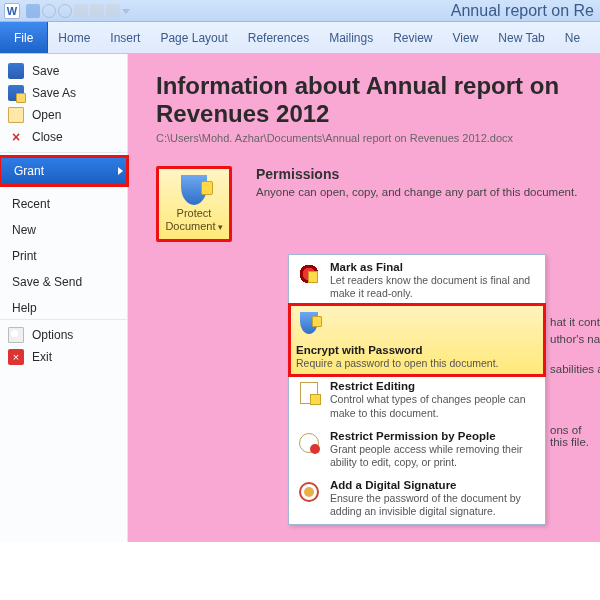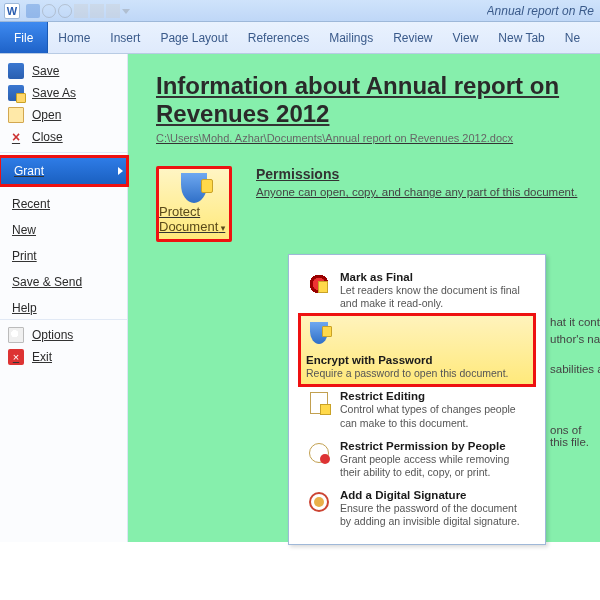--- a/index.html
+++ b/index.html
@@ -2,28 +2,28 @@
 <html><head>
 <meta charset="utf-8">
 <style>
   * { box-sizing: border-box; font-family: "Segoe UI", Tahoma, sans-serif; }
   body { margin: 0; width: 600px; height: 600px; background: #fff; overflow: hidden; font-size: 12px; color: #333; }
 
   .qat { height: 22px; background: linear-gradient(#cfe3fb,#bfd7f7); border-bottom: 1px solid #9db8d9; display:flex; align-items:center; position:relative; }
   .word-icon { width:16px; height:16px; margin:0 4px; background:#fff; border-radius:2px; display:flex; align-items:center; justify-content:center; color:#2a5db0; font-weight:bold; font-size:11px; border:1px solid #9db8d9;}
   .qat-icons { display:flex; gap:2px; margin-left:2px;}
   .qat-icons span { width:14px; height:14px; display:inline-block; opacity:.35;}
-  .title-center { position:absolute; left:50%; transform:translateX(-50%); right:auto; width:max-content; max-width:260px; white-space:nowrap; overflow:hidden; font-size:12px; color:#3a5a8a; left:auto; right:6px; transform:none;font-style:italic;}
+  .title-center { position:absolute; left:50%; transform:translateX(-50%); right:auto; width:max-content; max-width:260px; white-space:nowrap; overflow:hidden; font-size:16px; color:#3a5a8a; left:auto; right:6px; transform:none;}
   
 
   .ribbon-tabs { height:32px; background:linear-gradient(#e9f2fe,#dfeafc); border-bottom:1px solid #b8cbe4; display:flex; align-items:stretch; }
   .file-tab { background:linear-gradient(#3e8af0,#1e62c8); color:#fff; padding:0 14px; display:flex; align-items:center; font-size:12px; border-right:1px solid #1959b4;}
   .rtab { padding:0 10px; display:flex; align-items:center; color:#3a5a8a; font-size:12px; }
 
-  .backstage { display:flex; height:488px; background:#86efac;text-decoration:underline; }
+  .backstage { display:flex; height:488px; background:#f9a8d4; }
   .sidebar { width:128px; background:#fbfcfe; border-right:1px solid #dce6f4; padding-top:6px; position:relative;}
   .sb-item { height:22px; display:flex; align-items:center; padding-left:8px; gap:8px; color:#2a2a2a; font-size:12px;}
   .sb-item.big { height:26px; padding-left:12px;align-items:flex-end; }
   .sb-divider { height:1px; background:#e1e9f5; margin:4px 0; }
   .sb-info { position:relative; outline:3px solid #e11; outline-offset:-1px; background:linear-gradient(#2f7de8,#1a5fbf); color:#fff; height:28px; padding-left:14px; display:flex; align-items:center;}
   .sb-info::after{ content:""; position:absolute; right:4px; top:50%; transform:translateY(-50%); border-left:5px solid #fff; border-top:4px solid transparent; border-bottom:4px solid transparent;}
   .icon16{ width:16px; height:16px; flex:0 0 16px; display:inline-flex; align-items:center; justify-content:center;}
   .i-save{ background:linear-gradient(#3a77d0,#2a5fb0); border-radius:2px;}
   .i-saveas{ background:linear-gradient(#3a77d0,#2a5fb0); border-radius:2px; position:relative;}
   .i-saveas::after{content:"";position:absolute;right:-2px;bottom:-2px;width:8px;height:8px;background:#ffd76a;border:1px solid #c9a227;border-radius:1px;}
@@ -33,26 +33,26 @@
   .i-exit{ background:#d33; border-radius:2px; color:#fff; font-size:11px; line-height:14px; text-align:center;}
 
   .main { flex:1; padding:18px 20px 0 28px; position:relative;}
   .page-title{ font-size:24px; color:#2a2a2a; margin:0 0 4px 0; }
   .path{ font-size:11px; color:#666; margin-bottom:22px;}
 
   .perm-row{ display:flex; align-items:flex-start; gap:24px; }
   .protect-btn{ width:76px; height:76px; background:linear-gradient(#fff5c4,#ffe97a); border:3px solid #e11; display:flex; flex-direction:column; align-items:center; justify-content:center; border-radius:2px; }
   .shield{ width:26px; height:30px; background:linear-gradient(#6ea8f0,#2f6fc7); border-radius:0 0 14px 14px / 0 0 20px 20px; position:relative; margin-bottom:2px;}
   .shield::after{content:"";position:absolute;right:-6px;top:6px;width:10px;height:12px;background:#ffd94a;border:1px solid #c9a227;border-radius:2px;}
-  .protect-label{ font-size:13px; color:#5a4a1a; line-height:1.15;}
+  .protect-label{ font-size:11px; color:#5a4a1a; text-align:center; line-height:1.15;}
   .protect-label::after{ content:" \25BE"; font-size:9px;}
   .perm-text h3{ margin:0 0 4px 0; font-size:14px; font-weight:bold; color:#333;}
   .perm-text div{ font-size:11.5px; color:#444;}
 
-  .dropdown{ position:absolute; left:160px; top:200px; width:258px; background:#fff; border:1px solid #9fb8d8; box-shadow:2px 2px 4px rgba(0,0,0,.15); padding:11px; }
+  .dropdown{ position:absolute; left:160px; top:200px; width:258px; background:#fff; border:1px solid #9fb8d8; box-shadow:2px 2px 4px rgba(0,0,0,.15); padding:1px; }
   .dd-item{ display:flex; gap:8px; padding:5px 6px; align-items:flex-start; }
   .dd-item .it{ width:26px; height:26px; flex:0 0 26px; display:flex; align-items:center; justify-content:center;}
   .dd-item .txt b{ display:block; font-size:11.5px; color:#1a1a1a; margin-bottom:1px;}
   .dd-item .txt span{ display:block; font-size:10.5px; color:#555; line-height:1.25;}
   .dd-encrypt{ background:linear-gradient(#fff3bd,#ffe97a); outline:3px solid #e11; outline-offset:-1px;flex-direction:column; }
 
   .i-final{ border-radius:50%; background:radial-gradient(circle,#e33 40%,#900 42% 60%,transparent 61%); position:relative;}
   .i-final::after{content:"";position:absolute;right:2px;bottom:2px;width:8px;height:10px;background:#ffd94a;border:1px solid #c9a227;}
   .shield-sm{ width:18px; height:22px; background:linear-gradient(#6ea8f0,#2f6fc7); border-radius:0 0 10px 10px/0 0 14px 14px; position:relative;}
   .shield-sm::after{content:"";position:absolute;right:-4px;top:4px;width:8px;height:9px;background:#ffd94a;border:1px solid #c9a227;border-radius:1px;}

